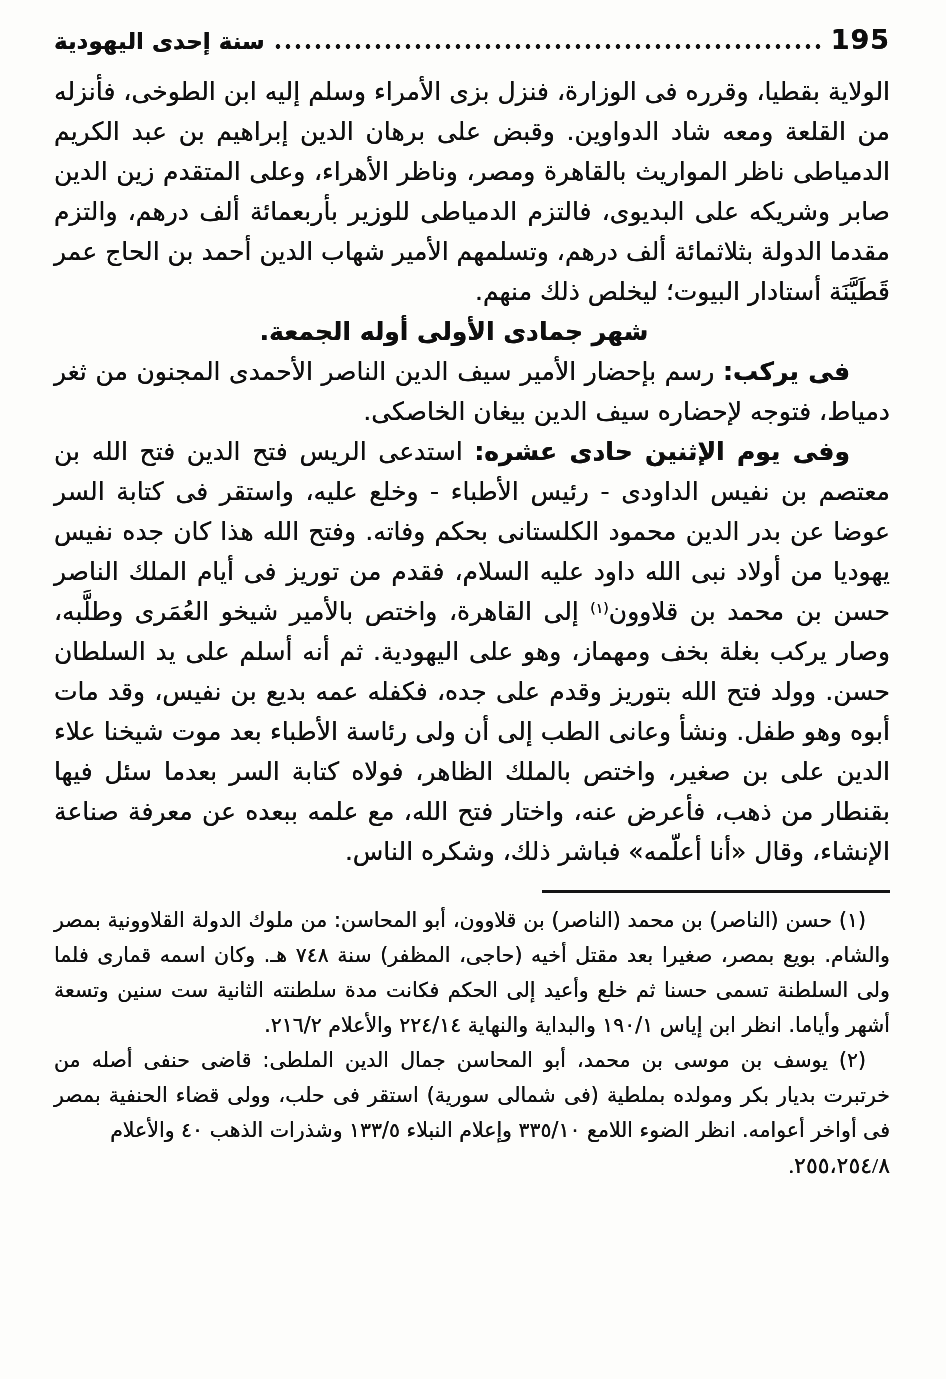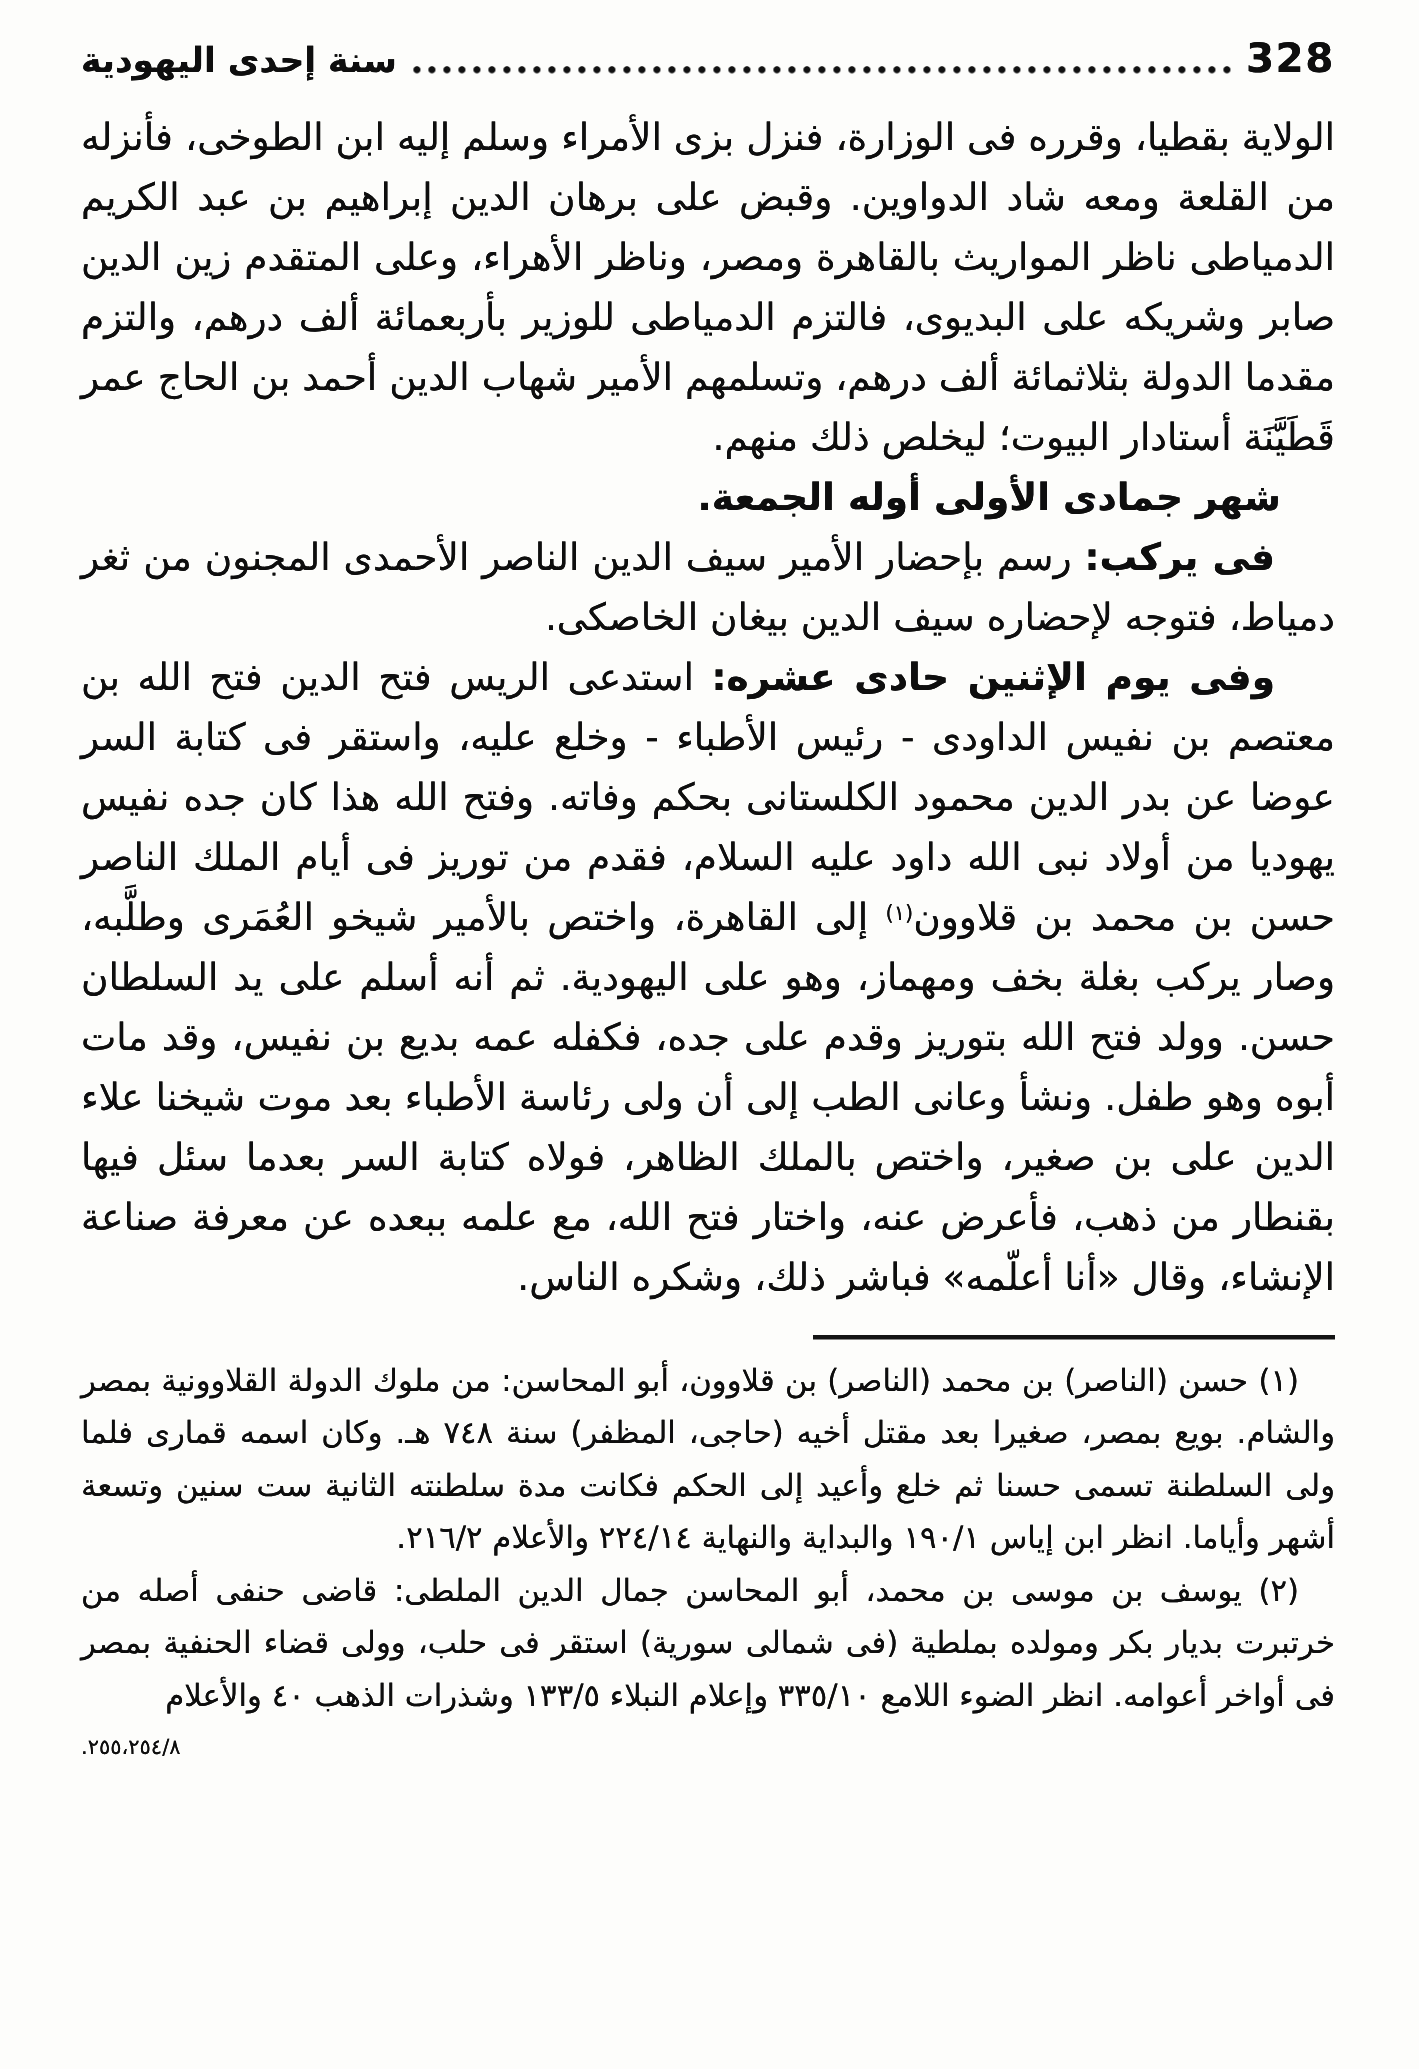--- a/index.html
+++ b/index.html
@@ -48,21 +48,21 @@
     text-align: justify;
   }
   .para { margin: 0; text-indent: 40px; }
   .para.flush { text-indent: 0; }
   .heading {
     margin: 0;
     font-size: 25px;
     line-height: 40px;
     font-weight: bold;
     text-indent: 36px;
-    text-align: right;
+    text-align: center;
   }
   .bold { font-weight: bold; }
   .body-text sup {
     font-size: 14px;
     line-height: 0;
     vertical-align: 7px;
   }
   
   .footnotes { margin-top: 18px; }
   .fn-rule {
@@ -73,33 +73,34 @@
   }
   .fn {
     margin: 0;
     font-size: 20.5px;
     line-height: 35px;
     text-align: justify;
     text-indent: 24px;
   }
   .fn-pageref {
     margin: 0;
-    font-size: 14px;
+    font-size: 22px;
     line-height: 35px;
-    text-align: left;
+    text-align: right;
     text-indent: 0;
+    font-family: Liberation Serif, serif;
   }
 </style>
 </head>
 <body>
 
 <div class="page">
 
   <header class="running-head">
-    <span class="pg-num">328</span>
+    <span class="pg-num">195</span>
     <span class="leader"></span>
     <span class="head-title">سنة إحدى اليهودية</span>
   </header>
 
   <main class="body-text">
     <p class="para flush"><span>الولاية بقطيا، وقرره فى الوزارة، فنزل بزى الأمراء وسلم إليه ابن الطوخى، فأنزله من القلعة ومعه شاد الدواوين. وقبض على برهان الدين إبراهيم بن عبد الكريم الدمياطى ناظر المواريث بالقاهرة ومصر، وناظر الأهراء، وعلى المتقدم زين الدين صابر وشريكه على البديوى، فالتزم الدمياطى للوزير بأربعمائة ألف درهم، والتزم مقدما الدولة بثلاثمائة ألف درهم، وتسلمهم الأمير شهاب الدين أحمد بن الحاج عمر قَطَيَّنَة أستادار البيوت؛ ليخلص ذلك منهم.</span></p>
 
     <h2 class="heading">شهر جمادى الأولى أوله الجمعة.</h2>
 
     <p class="para"><span class="bold">فى يركب:</span><span> رسم بإحضار الأمير سيف الدين الناصر الأحمدى المجنون من ثغر دمياط، فتوجه لإحضاره سيف الدين بيغان الخاصكى.</span></p>

